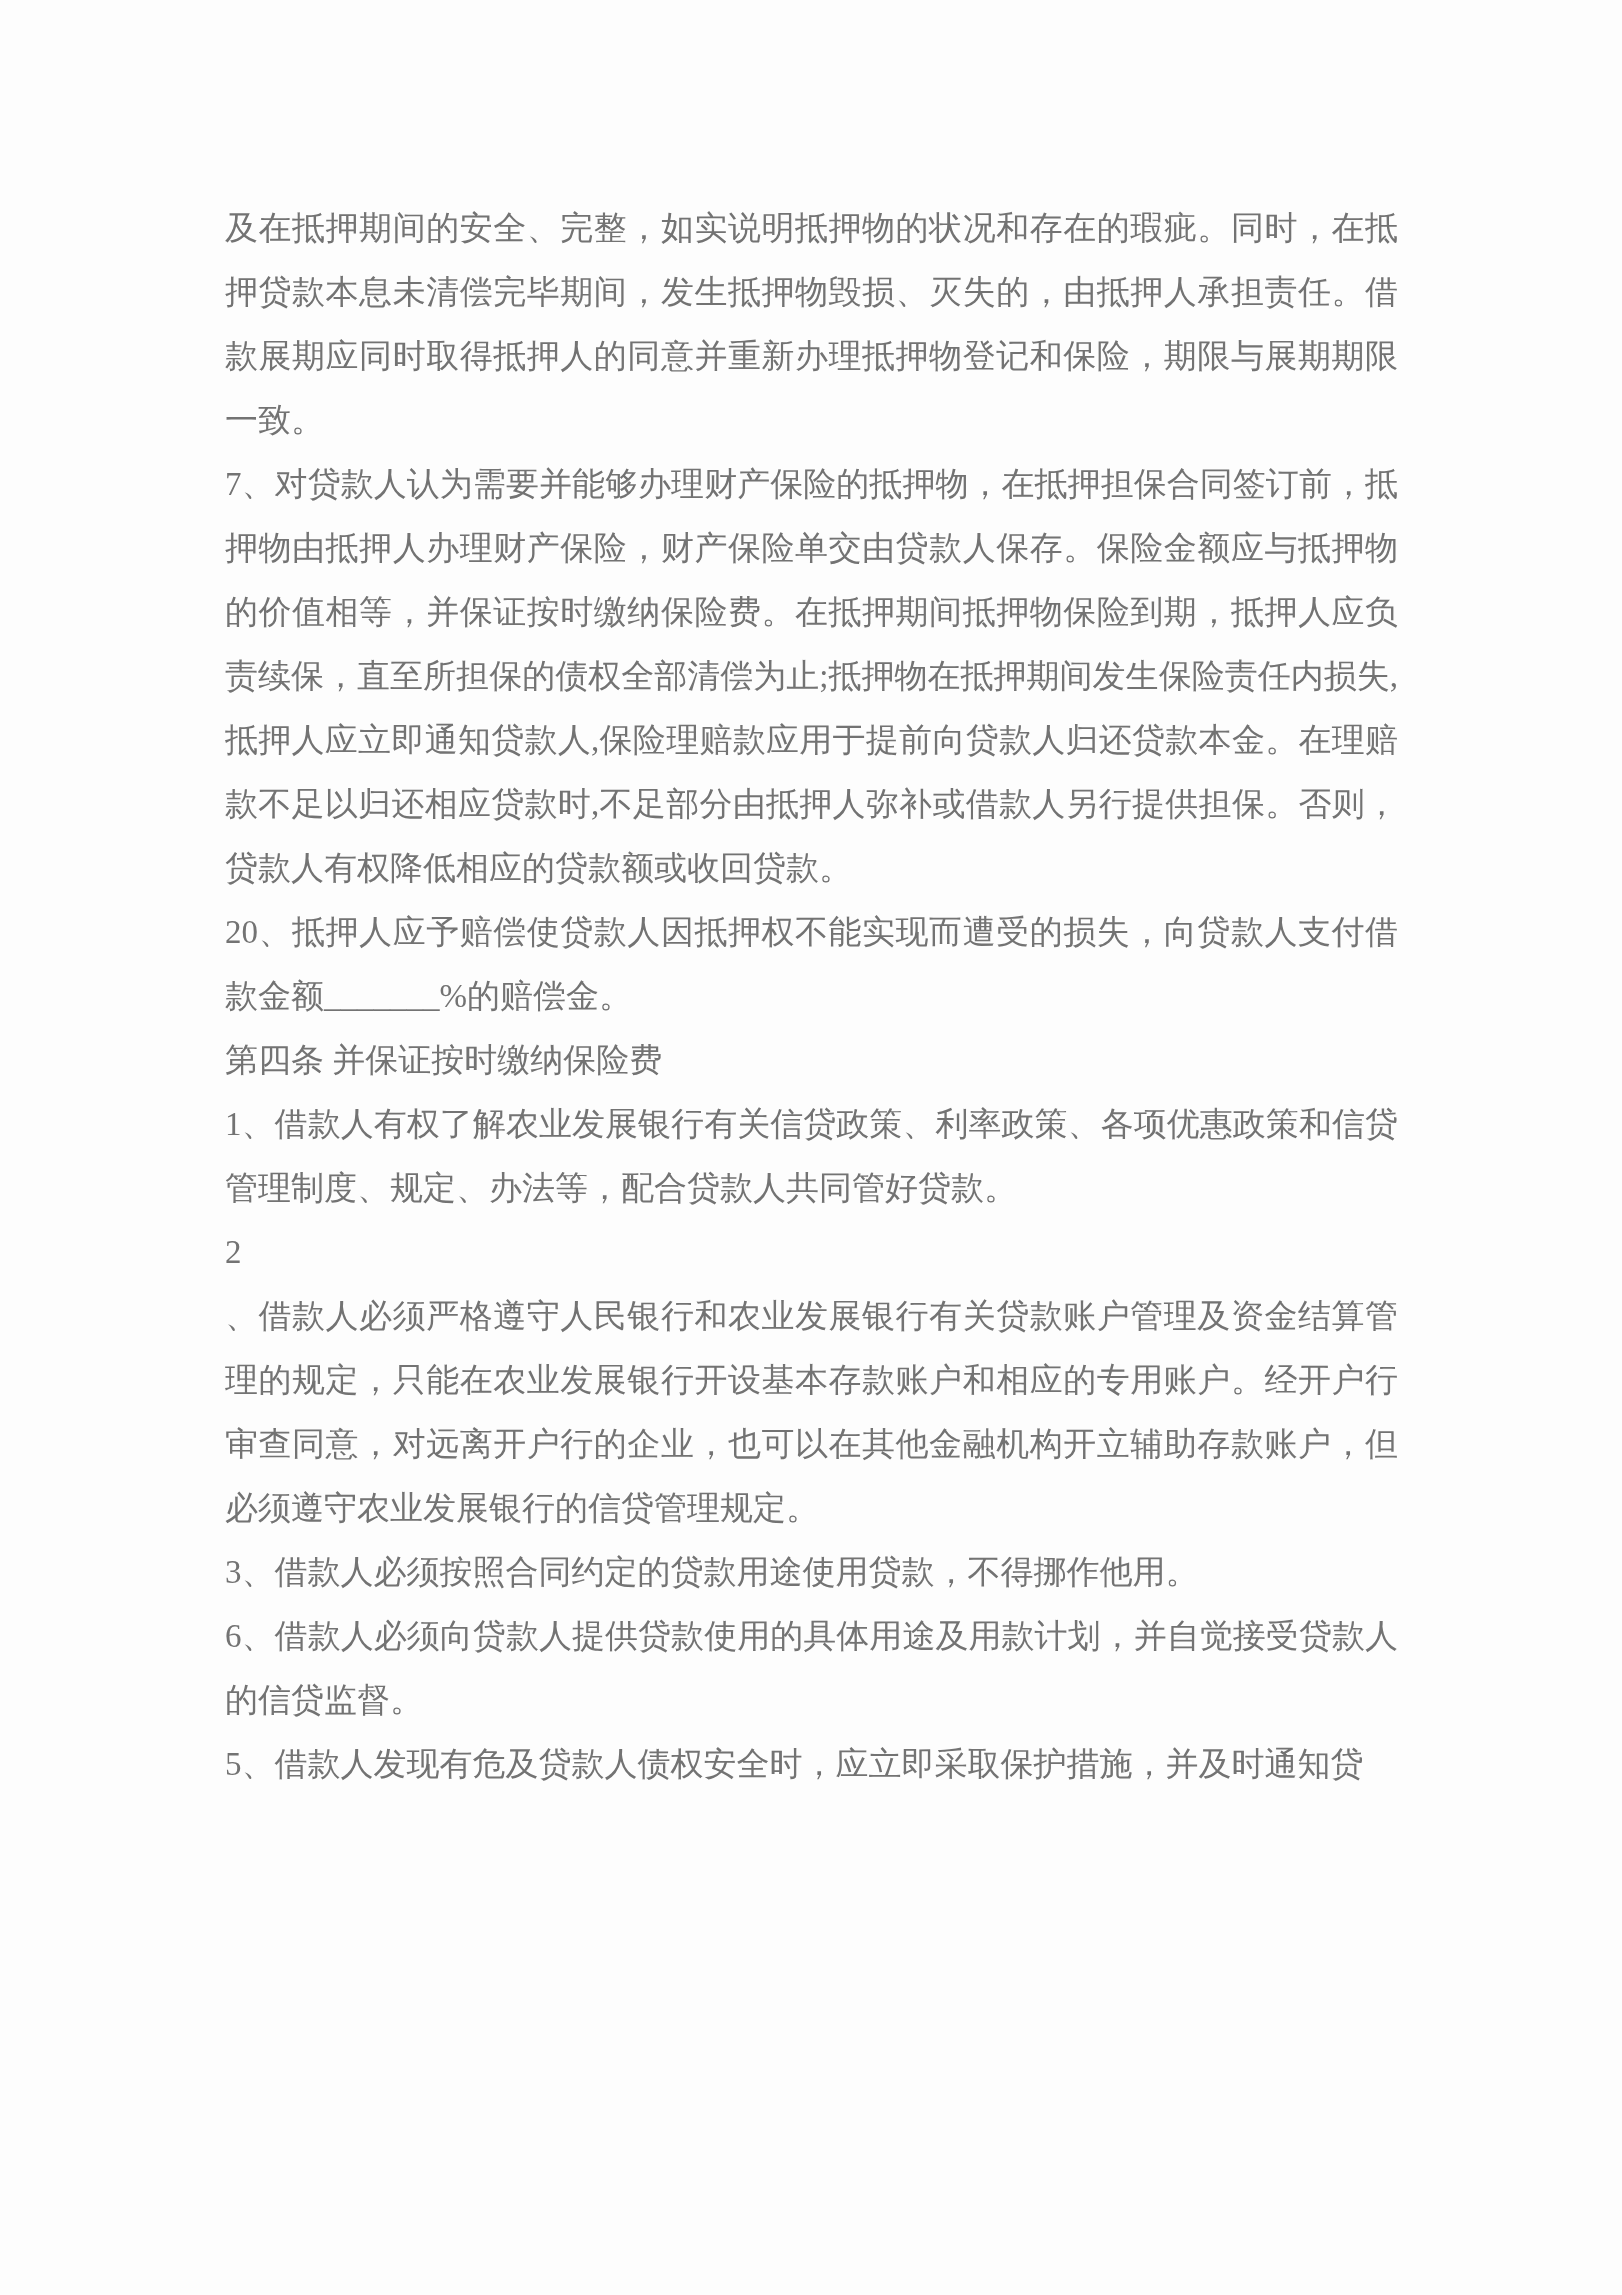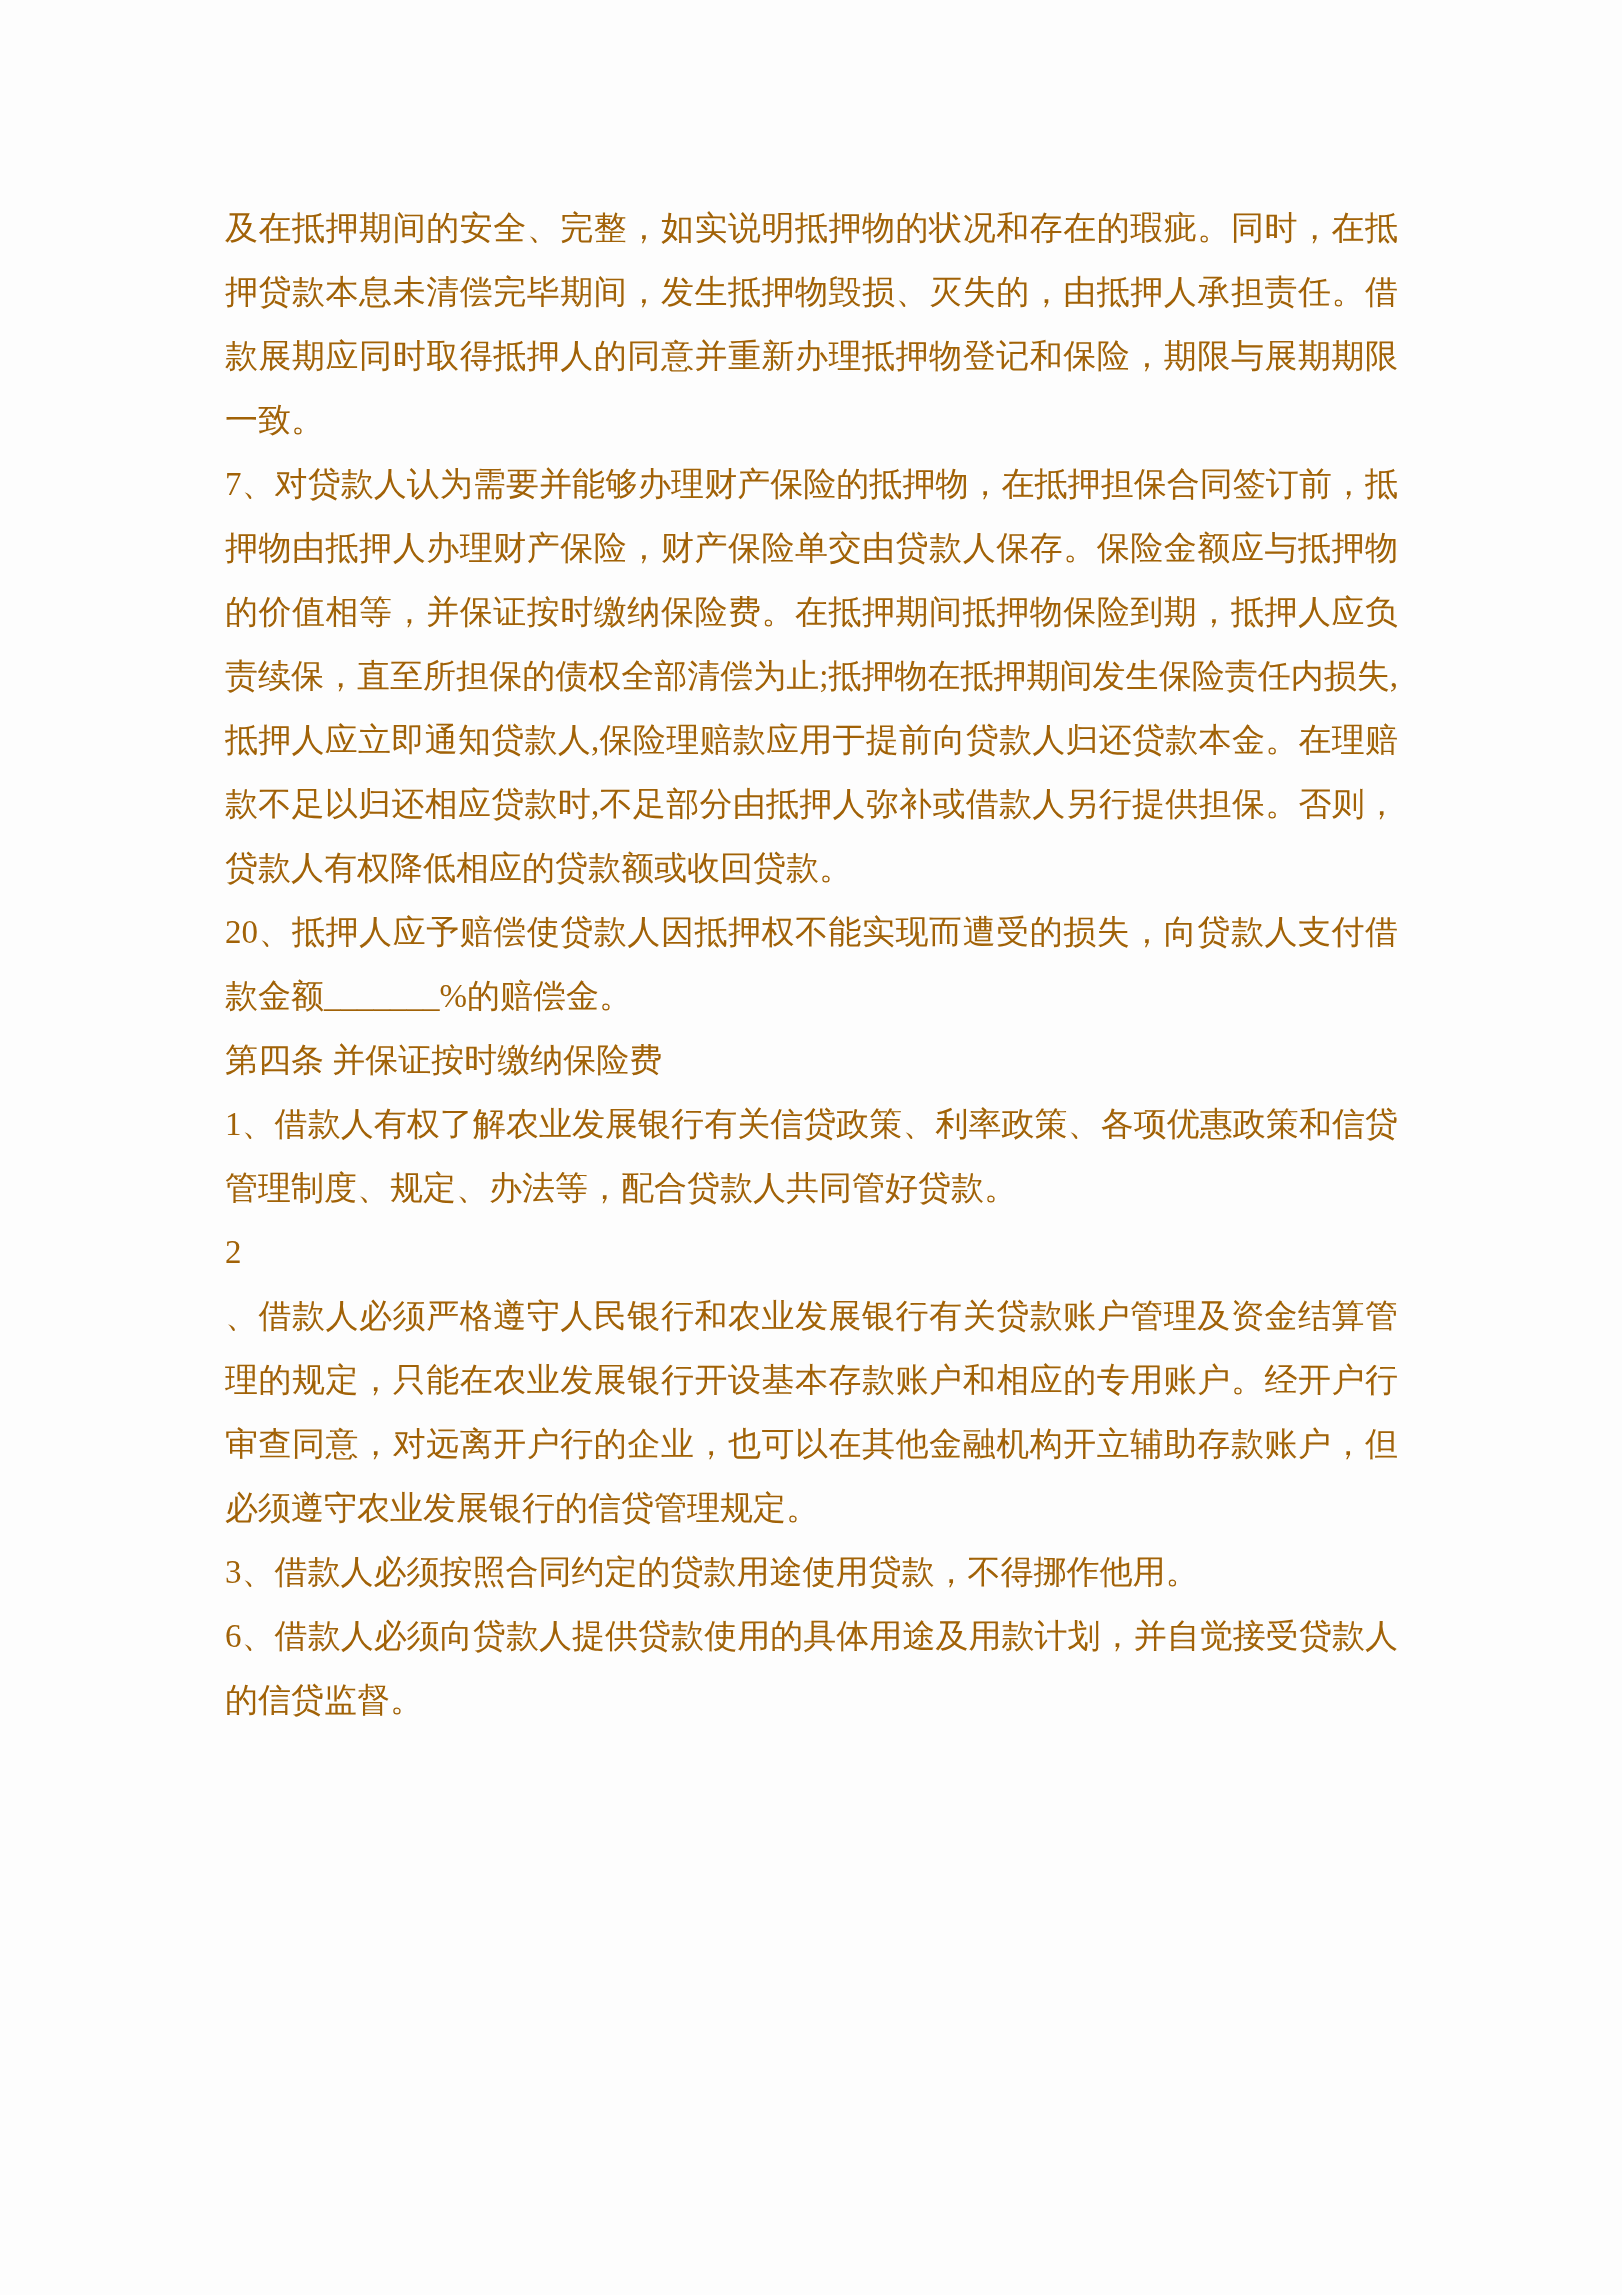--- a/index.html
+++ b/index.html
@@ -12,21 +12,21 @@
   }
   .page {
     box-sizing: border-box;
     width: 1623px;
     height: 2295px;
     background: #fdfdfd;
     padding: 196px 225px 0 225px;
     font-family: "Liberation Serif", "DejaVu Serif", serif;
     font-size: 33px;
     line-height: 64px;
-    color: #a16207;
+    color: #737373;
   }
   .page p {
     margin: 0;
     padding: 0;
     text-align: justify;
     text-justify: inter-ideograph;
     word-break: break-all;
   }
 </style>
 </head>
@@ -35,14 +35,15 @@
 <div class="page">
   <p>及在抵押期间的安全、完整，如实说明抵押物的状况和存在的瑕疵。同时，在抵押贷款本息未清偿完毕期间，发生抵押物毁损、灭失的，由抵押人承担责任。借款展期应同时取得抵押人的同意并重新办理抵押物登记和保险，期限与展期期限一致。</p>
   <p>7、对贷款人认为需要并能够办理财产保险的抵押物，在抵押担保合同签订前，抵押物由抵押人办理财产保险，财产保险单交由贷款人保存。保险金额应与抵押物的价值相等，并保证按时缴纳保险费。在抵押期间抵押物保险到期，抵押人应负责续保，直至所担保的债权全部清偿为止;抵押物在抵押期间发生保险责任内损失,抵押人应立即通知贷款人,保险理赔款应用于提前向贷款人归还贷款本金。在理赔款不足以归还相应贷款时,不足部分由抵押人弥补或借款人另行提供担保。否则，贷款人有权降低相应的贷款额或收回贷款。</p>
   <p>20、抵押人应予赔偿使贷款人因抵押权不能实现而遭受的损失，向贷款人支付借款金额_______%的赔偿金。</p>
   <p>第四条 并保证按时缴纳保险费</p>
   <p>1、借款人有权了解农业发展银行有关信贷政策、利率政策、各项优惠政策和信贷管理制度、规定、办法等，配合贷款人共同管好贷款。</p>
   <p>2</p>
   <p>、借款人必须严格遵守人民银行和农业发展银行有关贷款账户管理及资金结算管理的规定，只能在农业发展银行开设基本存款账户和相应的专用账户。经开户行审查同意，对远离开户行的企业，也可以在其他金融机构开立辅助存款账户，但必须遵守农业发展银行的信贷管理规定。</p>
   <p>3、借款人必须按照合同约定的贷款用途使用贷款，不得挪作他用。</p>
   <p>6、借款人必须向贷款人提供贷款使用的具体用途及用款计划，并自觉接受贷款人的信贷监督。</p>
+  <p>5、借款人发现有危及贷款人债权安全时，应立即采取保护措施，并及时通知贷</p>
 </div>
 
 
 </body></html>

